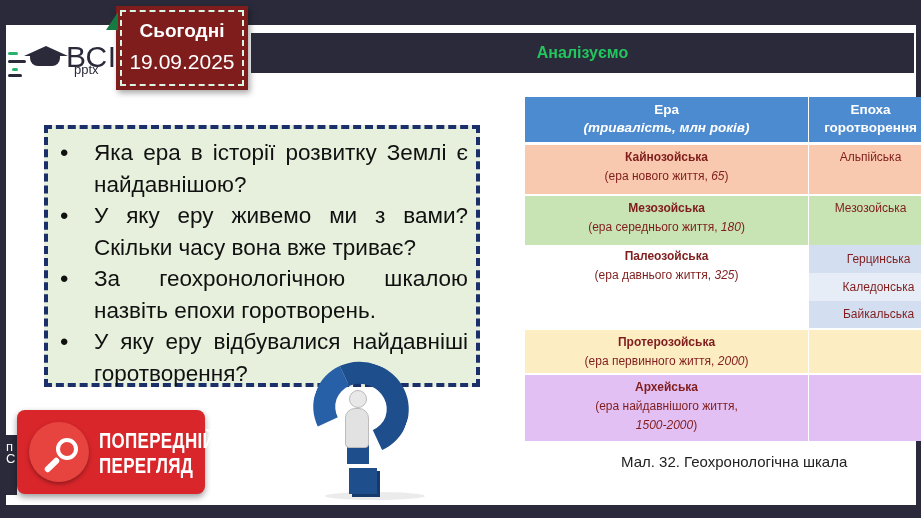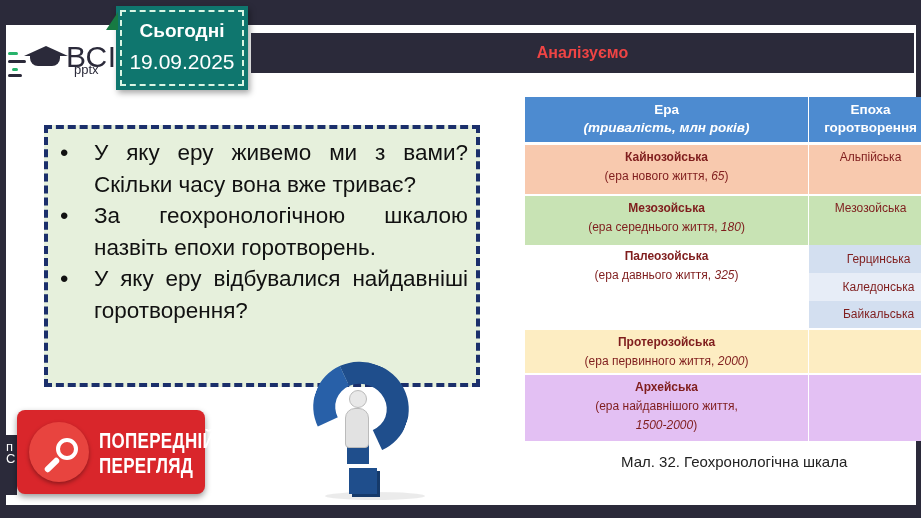--- a/index.html
+++ b/index.html
@@ -11,31 +11,31 @@
   .logo { position: absolute; left: 8px; top: 40px; width: 110px; height: 40px; }
   .logo .cap { position: absolute; left: 16px; top: 6px; width: 0; height: 0;
                border-left: 22px solid transparent; border-right: 22px solid transparent;
                border-bottom: 10px solid #2b2a3a; }
   .logo .cap-base { position: absolute; left: 22px; top: 16px; width: 30px; height: 10px; background:#2b2a3a; border-radius: 0 0 8px 8px; }
   .logo .line { position: absolute; height: 3px; background: #2b2a3a; border-radius: 2px; }
   .logo .line.g { background: #27b36b; }
   .logo .brand { position: absolute; left: 58px; top: 0; font-size: 30px; color: #2b2a3a; font-weight: normal; letter-spacing: 0.5px; }
   .logo .sub { position: absolute; left: 66px; top: 22px; font-size: 13px; color: #2b2a3a; }
 
-  .date-badge { position: absolute; left: 116px; top: 6px; width: 132px; height: 84px; background: #0f766e;
+  .date-badge { position: absolute; left: 116px; top: 6px; width: 132px; height: 84px; background: #7f1d1d;
                 box-shadow: 2px 3px 6px rgba(0,0,0,.35); }
   .date-badge .inner { position: absolute; left: 4px; top: 4px; right: 4px; bottom: 4px; border: 2px dashed #d9f5e4; }
   .date-badge .fold { position: absolute; left: -10px; top: 6px; width: 12px; height: 18px; background: #177a42;
                       clip-path: polygon(100% 0, 0 100%, 100% 100%); }
   .date-badge .l1 { position: absolute; left: 0; right: 0; top: 14px; text-align: center; color: #fff; font-size: 19px; font-weight: bold; }
   .date-badge .l2 { position: absolute; left: 0; right: 0; top: 44px; text-align: center; color: #fff; font-size: 21px; font-weight: normal; }
 
   .title-bar { position: absolute; left: 251px; top: 33px; width: 663px; height: 40px; background: #2b2a3a;
                display: flex; align-items: center; justify-content: center; }
-  .title-bar span { color: #ef4444; font-weight: bold; font-size: 16px; }
+  .title-bar span { color: #22c55e; font-weight: bold; font-size: 16px; }
 
   .question-box { position: absolute; left: 44px; top: 125px; width: 436px; height: 262px; background: #e6f0dc;
                   border: 4px dashed #1b2f6b; padding: 8px 8px 0 4px; }
   .question-box ul { list-style: none; }
   .question-box li { position: relative; padding-left: 42px; font-size: 22.5px; line-height: 31.5px; color: #111; text-align: justify; }
   .question-box li::before { content: "•"; position: absolute; left: 8px; top: 0; font-size: 24px; }
 
   .qmark { position: absolute; left: 305px; top: 360px; width: 120px; height: 140px; }
   .qmark .hook { position: absolute; left: 8px; top: 2px; width: 96px; height: 92px; border-radius: 50%;
                  border: 22px solid #1f4e8c; border-bottom-color: transparent; border-left-color: #2860a8; transform: rotate(20deg); }
@@ -105,20 +105,21 @@
   <div class="l1">Сьогодні</div>
   <div class="l2">19.09.2025</div>
 </div>
 
 <div class="title-bar">
   <span>Аналізуємо</span>
 </div>
 
 <div class="question-box">
   <ul>
+    <li>Яка ера в історії розвитку Землі є найдавнішою?</li>
     <li>У яку еру живемо ми з вами? Скільки часу вона вже триває?</li>
     <li>За геохронологічною шкалою назвіть епохи горотворень.</li>
     <li>У яку еру відбувалися найдавніші горотворення?</li>
   </ul>
 </div>
 
 <div class="qmark">
   <div class="shadow"></div>
   <div class="hook"></div>
   <div class="stem"></div>

